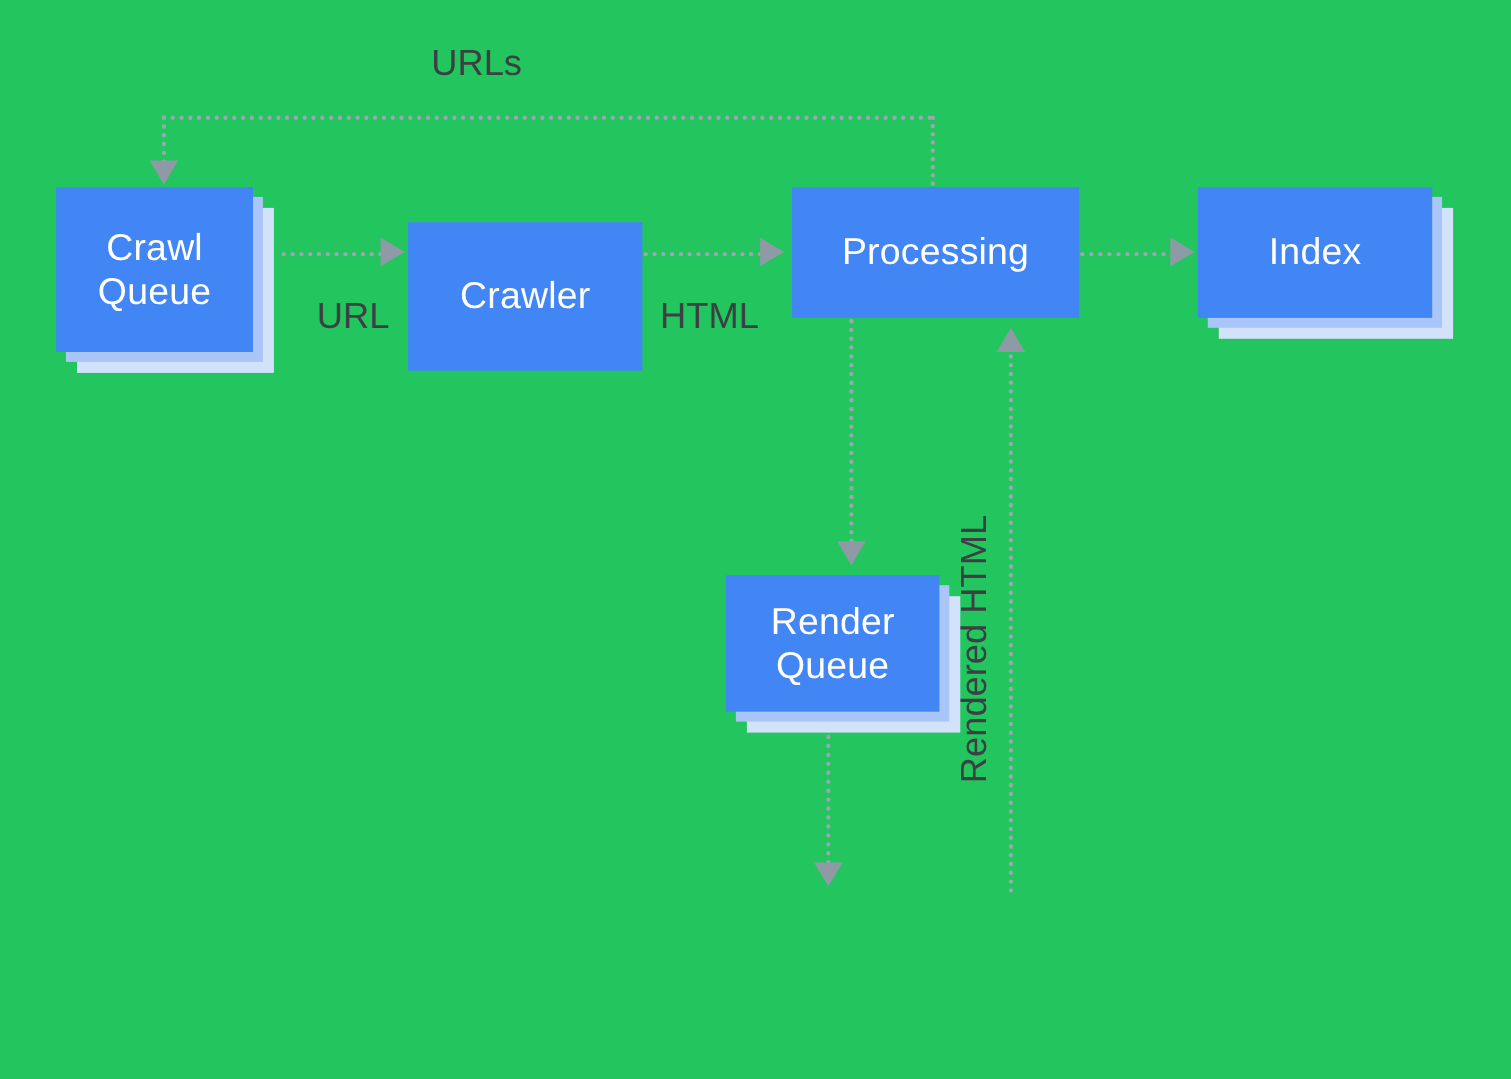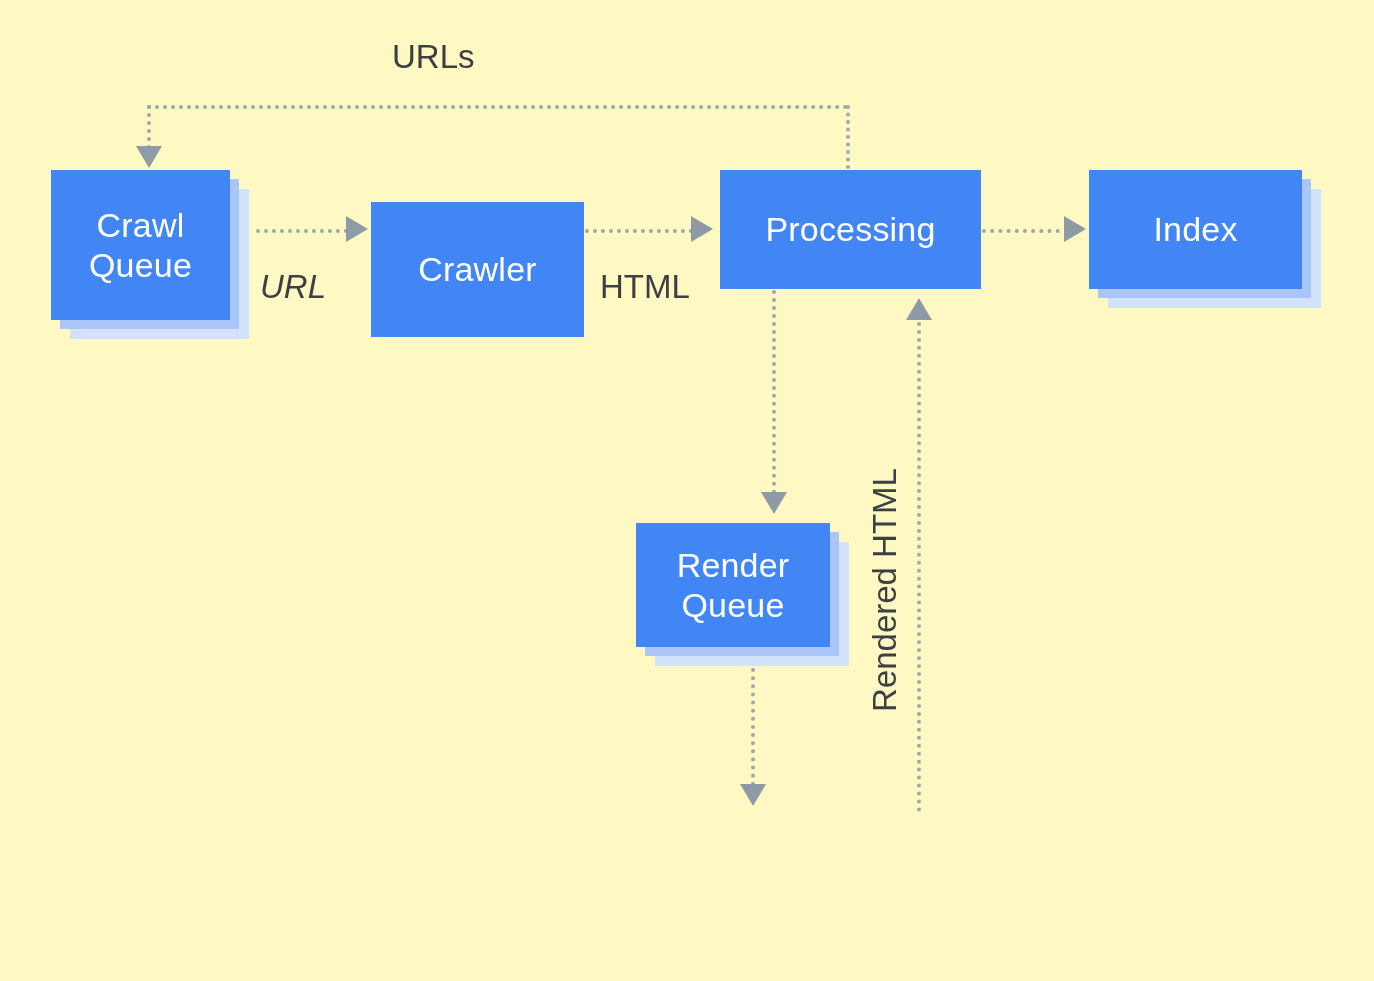--- a/index.html
+++ b/index.html
@@ -7,21 +7,21 @@
     padding: 0;
     background: #ffffff;
   }
   body {
     font-family: "Liberation Sans", sans-serif;
   }
   #canvas {
     position: relative;
     width: 1374px;
     height: 981px;
-    background: #fef9c3;
+    background: #22c55e;
     overflow: hidden;
   }
 
   
   .node {
     position: absolute;
     box-sizing: border-box;
   }
   .node .face {
     position: absolute;
@@ -129,21 +129,21 @@
   <div class="arrow down" style="left:761px; top:492px;"></div>
 
   <div class="dot-v" style="left:751px; top:668px; height:118px;"></div>
   <div class="arrow down" style="left:740px; top:784px;"></div>
 
   <div class="dot-v" style="left:917px; top:322px; height:490px;"></div>
   <div class="arrow up" style="left:906px; top:298px;"></div>
 
   <div class="edge-label" style="left:392px; top:40px;">URLs</div>
 
-  <div class="edge-label" style="left:260px; top:270px;font-style:italic;">URL</div>
+  <div class="edge-label" style="left:288px; top:270px;">URL</div>
 
   <div class="edge-label" style="left:600px; top:270px;">HTML</div>
 
   <div class="edge-label vertical" style="left:868px; top:712px;">Rendered HTML</div>
 
   <div class="node stacked" style="left:51px; top:170px; width:179px; height:150px;">
     <div class="layer2"></div>
     <div class="layer1"></div>
     <div class="face">
       <span class="label">Crawl
@@ -164,21 +164,21 @@
       <span class="label">Index</span>
     </div>
   </div>
 
   <div class="node" style="left:720px; top:170px; width:261px; height:119px;">
     <div class="face">
       <span class="label">Processing</span>
     </div>
   </div>
 
-  <div class="node stacked" style="left:636px; top:523px; width:194px; height:124px;">
+  <div class="node stacked" style="left:660px; top:523px; width:194px; height:124px;">
     <div class="layer2"></div>
     <div class="layer1"></div>
     <div class="face">
       <span class="label">Render
 Queue</span>
     </div>
   </div>
 
 
 </div>

